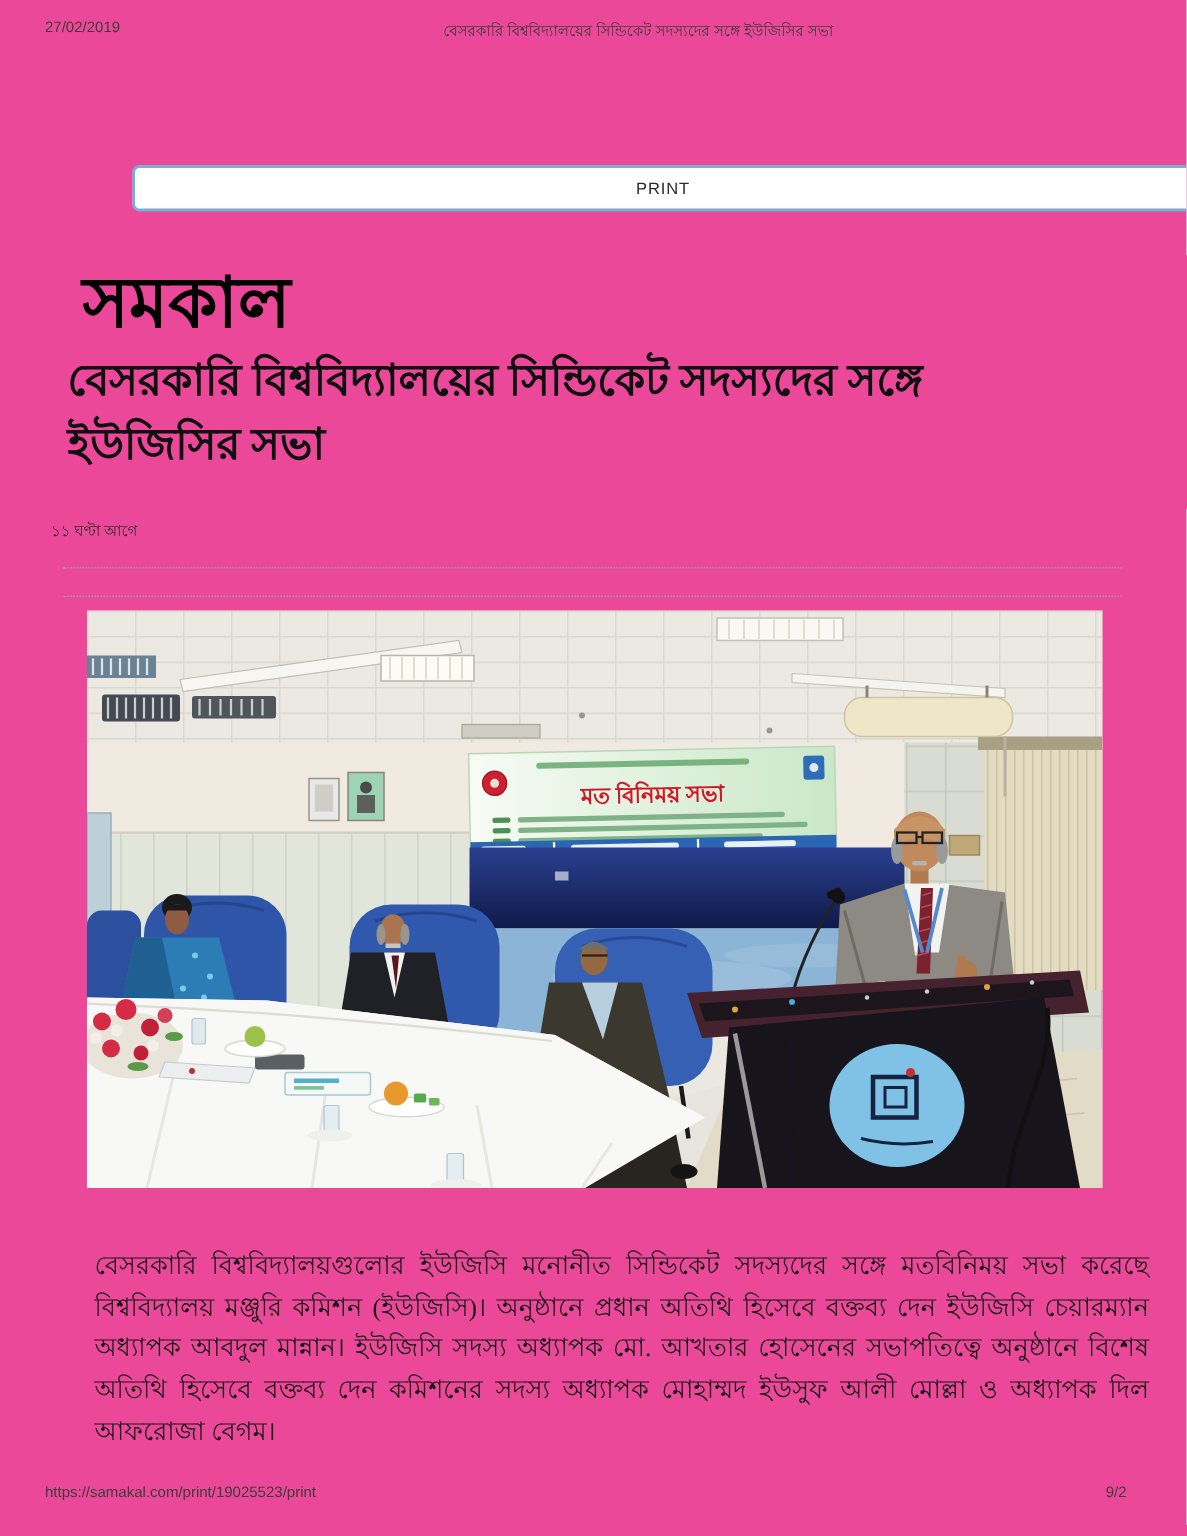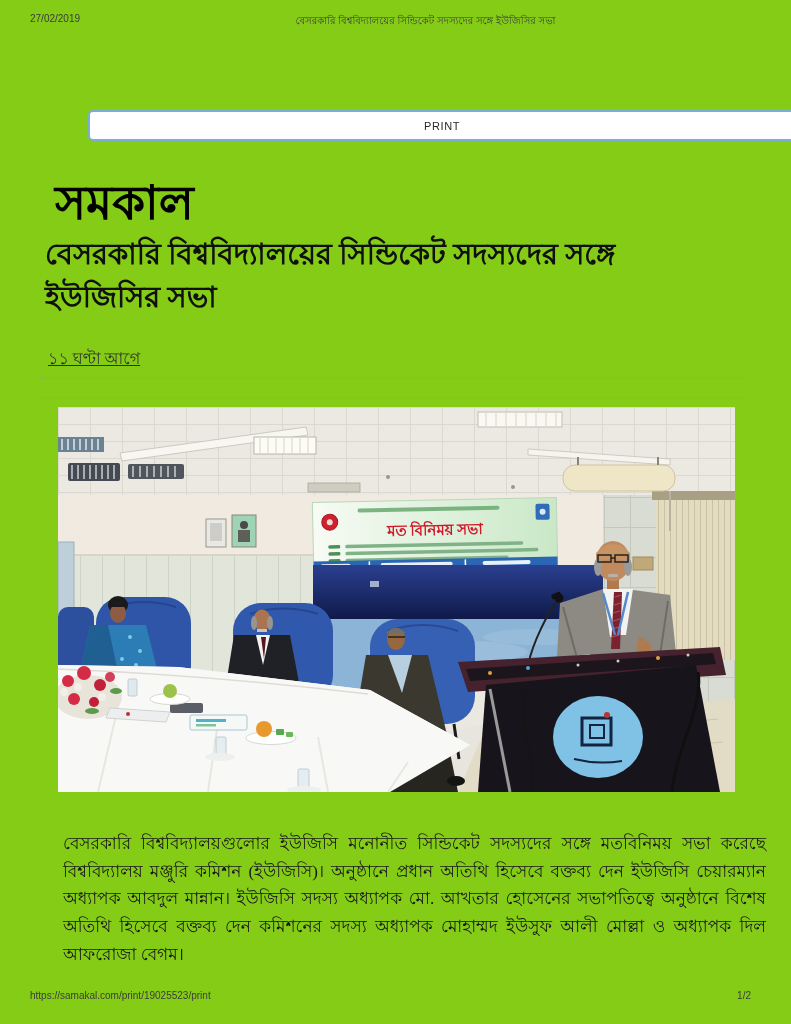--- a/index.html
+++ b/index.html
@@ -1,34 +1,34 @@
 <!DOCTYPE html>
 <html><head>
 <meta charset="utf-8">
 <style>
   html,body{margin:0;padding:0;background:#ffffff;}
   .page{
-    position:relative;width:791px;height:1024px;background:#84cc16;overflow:hidden;
+    position:relative;width:791px;height:1024px;background:#ec4899;overflow:hidden;
     font-family:"Liberation Serif","DejaVu Serif",serif;color:#1d1d1d;
   }
   .print-header{position:absolute;top:13px;left:0;right:0;height:16px;
     font-family:"Liberation Sans","DejaVu Sans",sans-serif;font-size:10px;color:#3c3c3c;}
   .print-date{position:absolute;left:30px;top:0;}
   .print-title{position:absolute;left:120px;right:60px;top:0;text-align:center;white-space:nowrap;overflow:hidden;}
   .print-btn{
     position:absolute;left:42px;top:110px;width:708px;height:31px;
     background:#ffffff;border:2px solid #79aed6;border-radius:5px;
     font-family:"Liberation Sans","DejaVu Sans",sans-serif;font-size:11px;letter-spacing:.6px;color:#2a2a2a;
     cursor:pointer;
     margin-left:46px;
   }
   .brand{position:absolute;left:55px;top:178px;font-size:47px;line-height:1.1;font-weight:bold;color:#000;}
   .headline{position:absolute;left:45px;top:233px;width:690px;margin:0;
     font-size:29px;line-height:1.48;font-weight:600;color:#101010;}
-  .timestamp{position:absolute;left:48px;top:346px;font-size:16px;color:#2f2f2f;text-decoration:underline;}
+  .timestamp{position:absolute;left:34px;top:346px;font-size:10px;color:#2f2f2f;}
   .rule{position:absolute;left:42px;width:706px;height:0;border-top:1px dotted #9b9b9b;}
   .rule1{top:378px;} .rule2{top:397px;}
   .photo{position:absolute;left:58px;top:407px;width:677px;height:385px;background:#e7e5de;overflow:hidden;}
   .photo svg{display:block;}
   .para{position:absolute;left:45px;width:703px;margin:18px;font-size:17px;line-height:1.63;color:#181818;text-align:justify;}
   .para1{top:812px;} .para2{top:942px;}
   .print-footer{position:absolute;left:0;right:0;top:990px;height:14px;
     font-family:"Liberation Sans","DejaVu Sans",sans-serif;font-size:10px;color:#3c3c3c;}
   .footer-url{position:absolute;left:30px;top:0;text-align:right;}
   .footer-page{position:absolute;right:40px;top:0;}
@@ -289,16 +289,16 @@
           <path d="M516 352 Q540 358 564 354" stroke="#14233f" stroke-width="2" fill="none"></path>
         </g>
       </g>
     </svg>
   </div>
 
   <p class="para para1">বেসরকারি বিশ্ববিদ্যালয়গুলোর ইউজিসি মনোনীত সিন্ডিকেট সদস্যদের সঙ্গে মতবিনিময় সভা করেছে বিশ্ববিদ্যালয় মঞ্জুরি কমিশন (ইউজিসি)। অনুষ্ঠানে প্রধান অতিথি হিসেবে বক্তব্য দেন ইউজিসি চেয়ারম্যান অধ্যাপক আবদুল মান্নান। ইউজিসি সদস্য অধ্যাপক মো. আখতার হোসেনের সভাপতিত্বে অনুষ্ঠানে বিশেষ অতিথি হিসেবে বক্তব্য দেন কমিশনের সদস্য অধ্যাপক মোহাম্মদ ইউসুফ আলী মোল্লা ও অধ্যাপক দিল আফরোজা বেগম।</p>
 
   <div class="print-footer">
     <span class="footer-url">https://samakal.com/print/19025523/print</span>
-    <span class="footer-page">1/2</span>
+    <span class="footer-page">9/2</span>
   </div>
 
 </div>
 
 </body></html>

